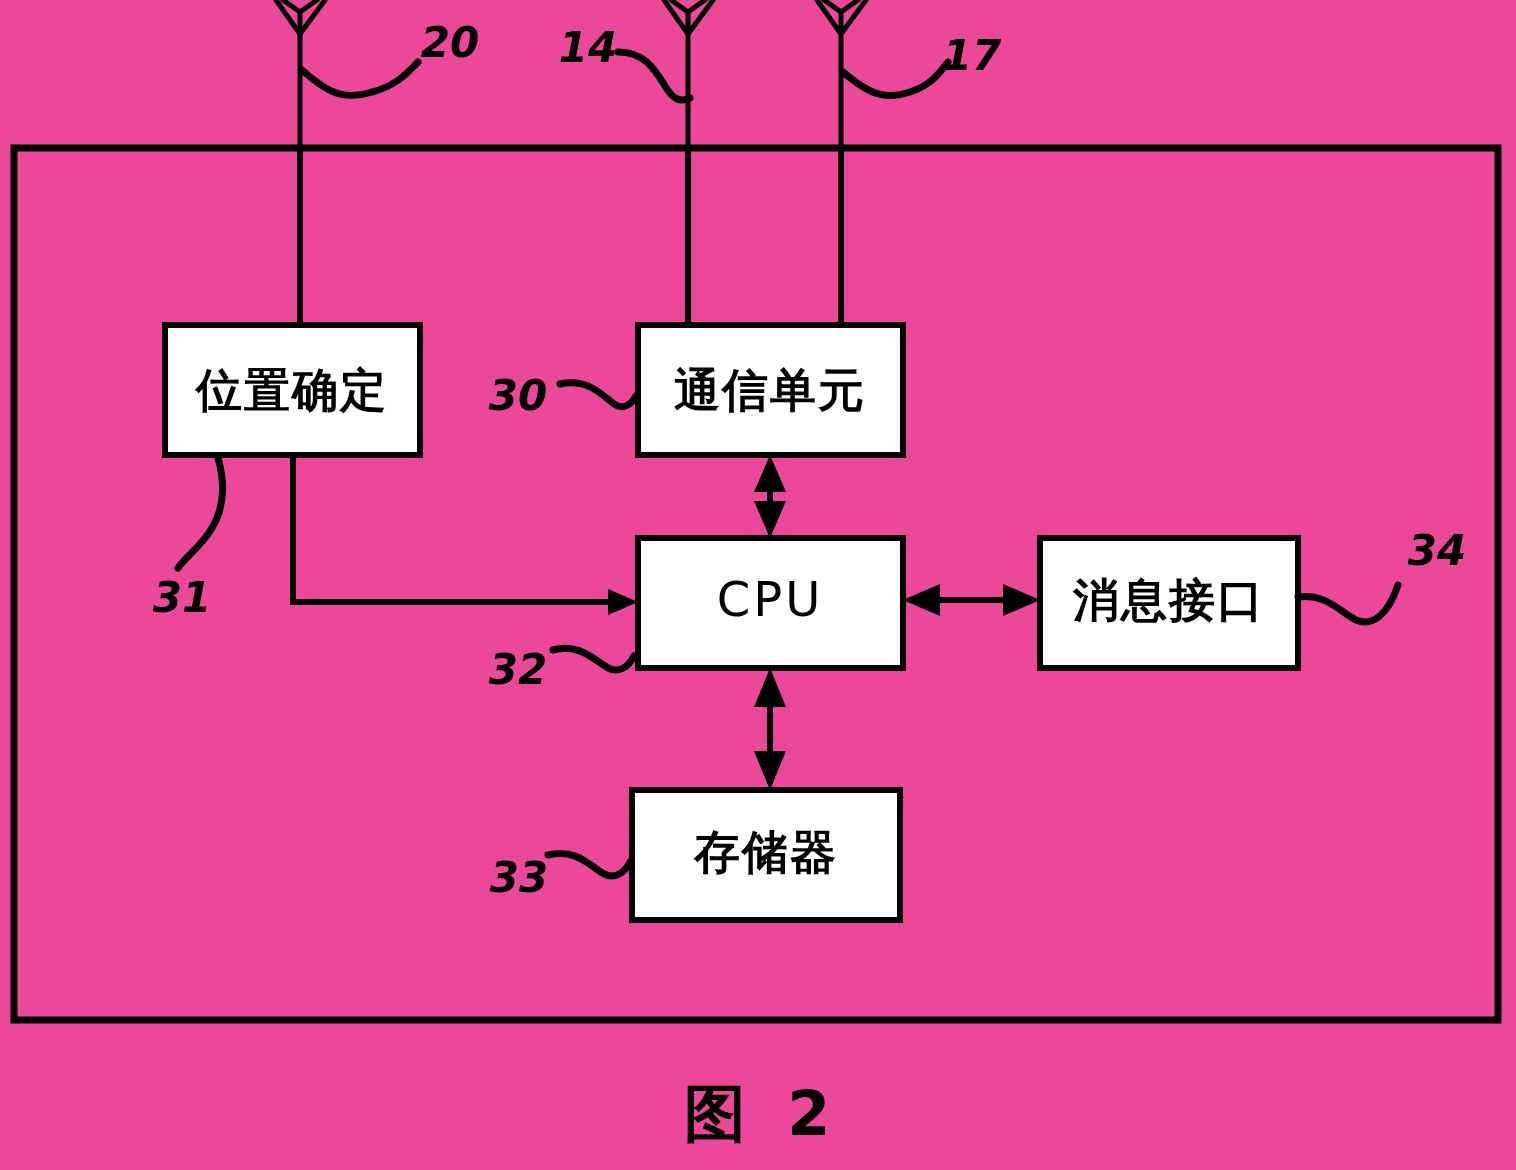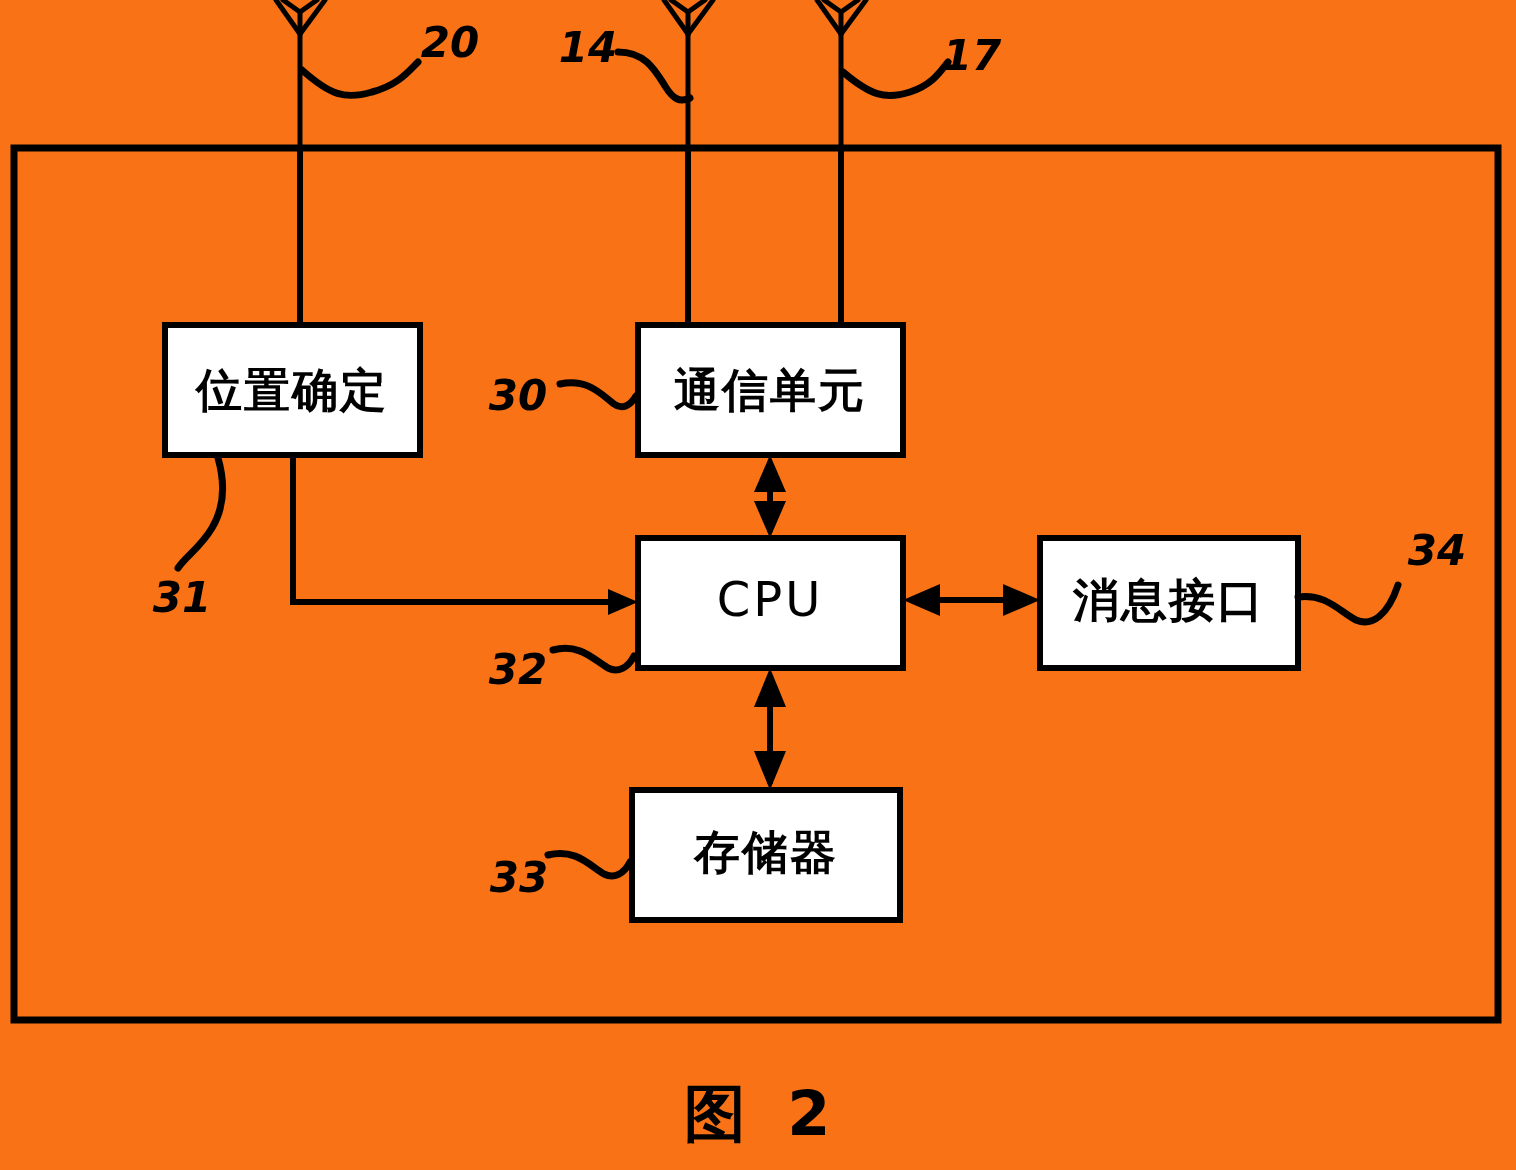--- a/index.html
+++ b/index.html
@@ -7,21 +7,21 @@
     padding: 0;
     background: #ffffff;
   }
   body {
     font-family: "DejaVu Sans", sans-serif;
   }
   #figure-root {
     position: relative;
     width: 1516px;
     height: 1170px;
-    background: #f97316;
+    background: #ec4899;
     overflow: hidden;
   }
   #figure-svg {
     position: absolute;
     top: 0;
     left: 0;
     width: 1516px;
     height: 1170px;
   }
   .box-label {

